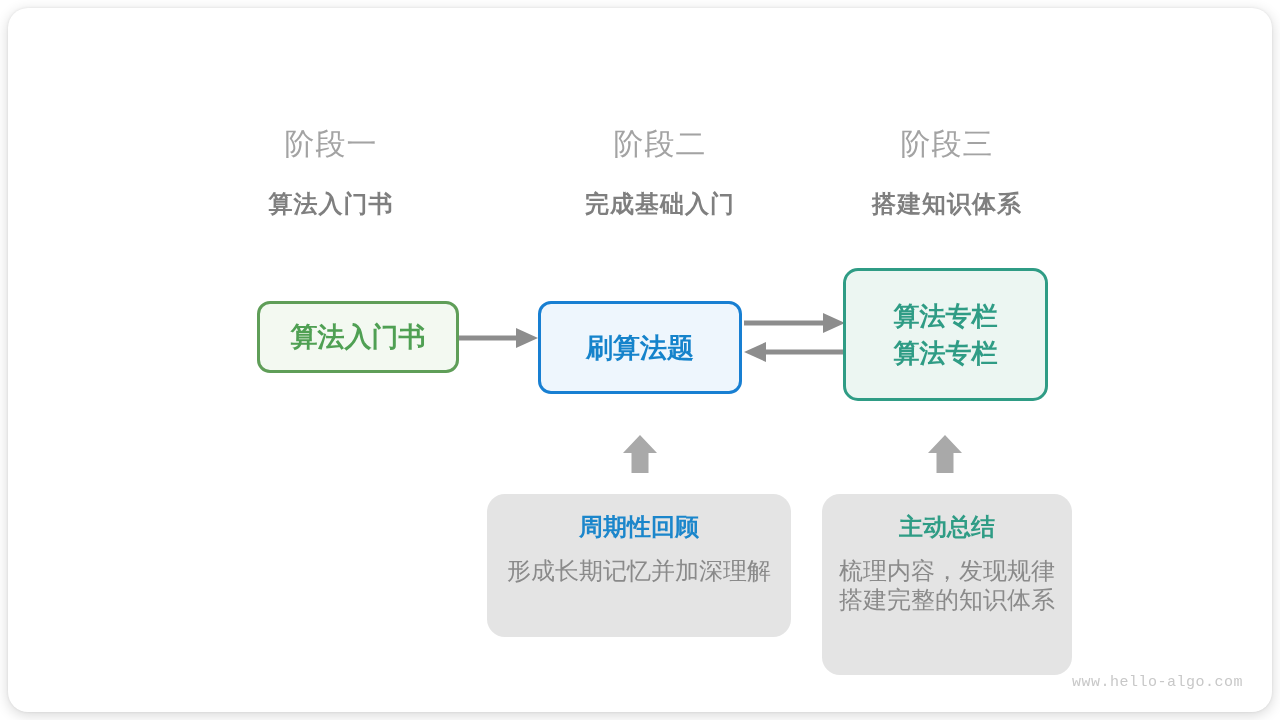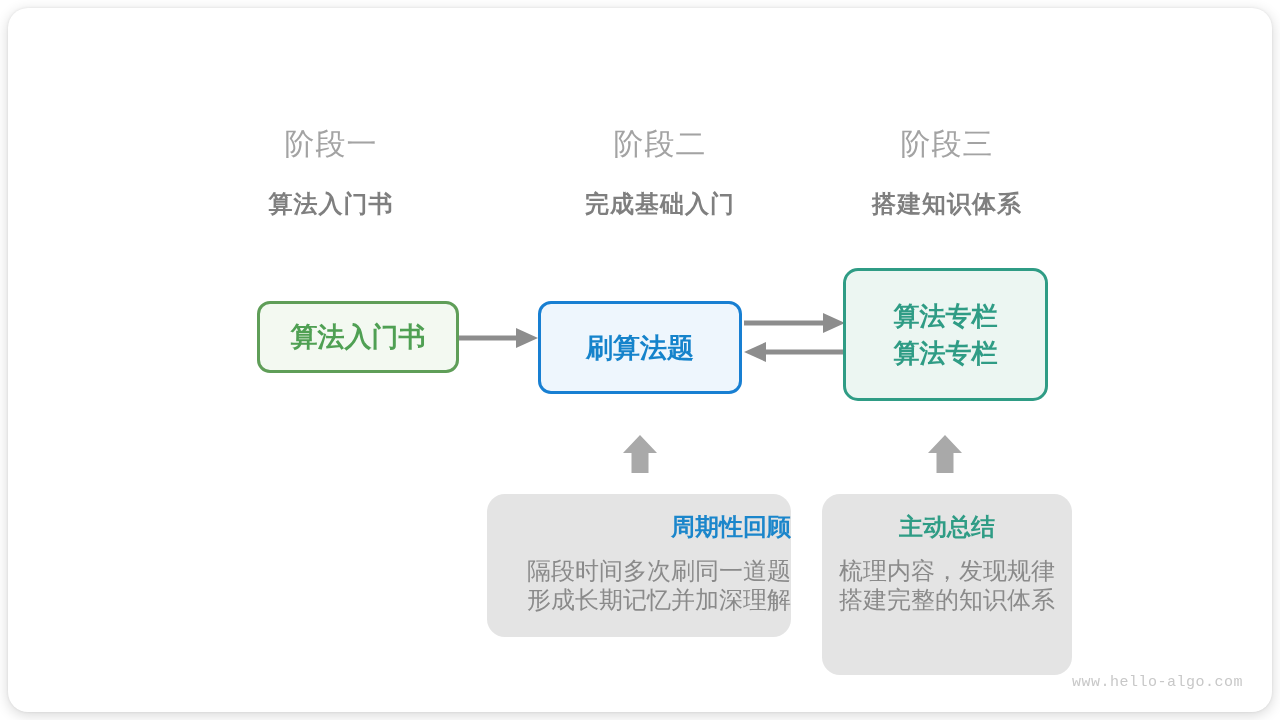--- a/index.html
+++ b/index.html
@@ -181,24 +181,23 @@
 
     <div class="node node-blue" style="left:538px; top:301px; width:204px; height:93px;">
       <div class="node-line">刷算法题</div>
     </div>
 
     <div class="node node-teal" style="left:843px; top:268px; width:205px; height:133px;">
       <div class="node-line">算法专栏</div>
       <div class="node-line">算法专栏</div>
     </div>
 
-    <div class="callout" style="left:487px; top:494px; width:304px; height:143px;text-align:right;">
+    <div class="callout" style="left:487px; top:494px; width:304px; height:143px;">
       <div class="callout-title title-blue">周期性回顾</div>
       <div class="callout-body">
-        <div>隔段时间多次刷同一道题</div>
         <div>形成长期记忆并加深理解</div>
       </div>
     </div>
 
     <div class="callout" style="left:822px; top:494px; width:250px; height:181px;">
       <div class="callout-title title-teal">主动总结</div>
       <div class="callout-body">
         <div>梳理内容，发现规律</div>
         <div>搭建完整的知识体系</div>
       </div>

